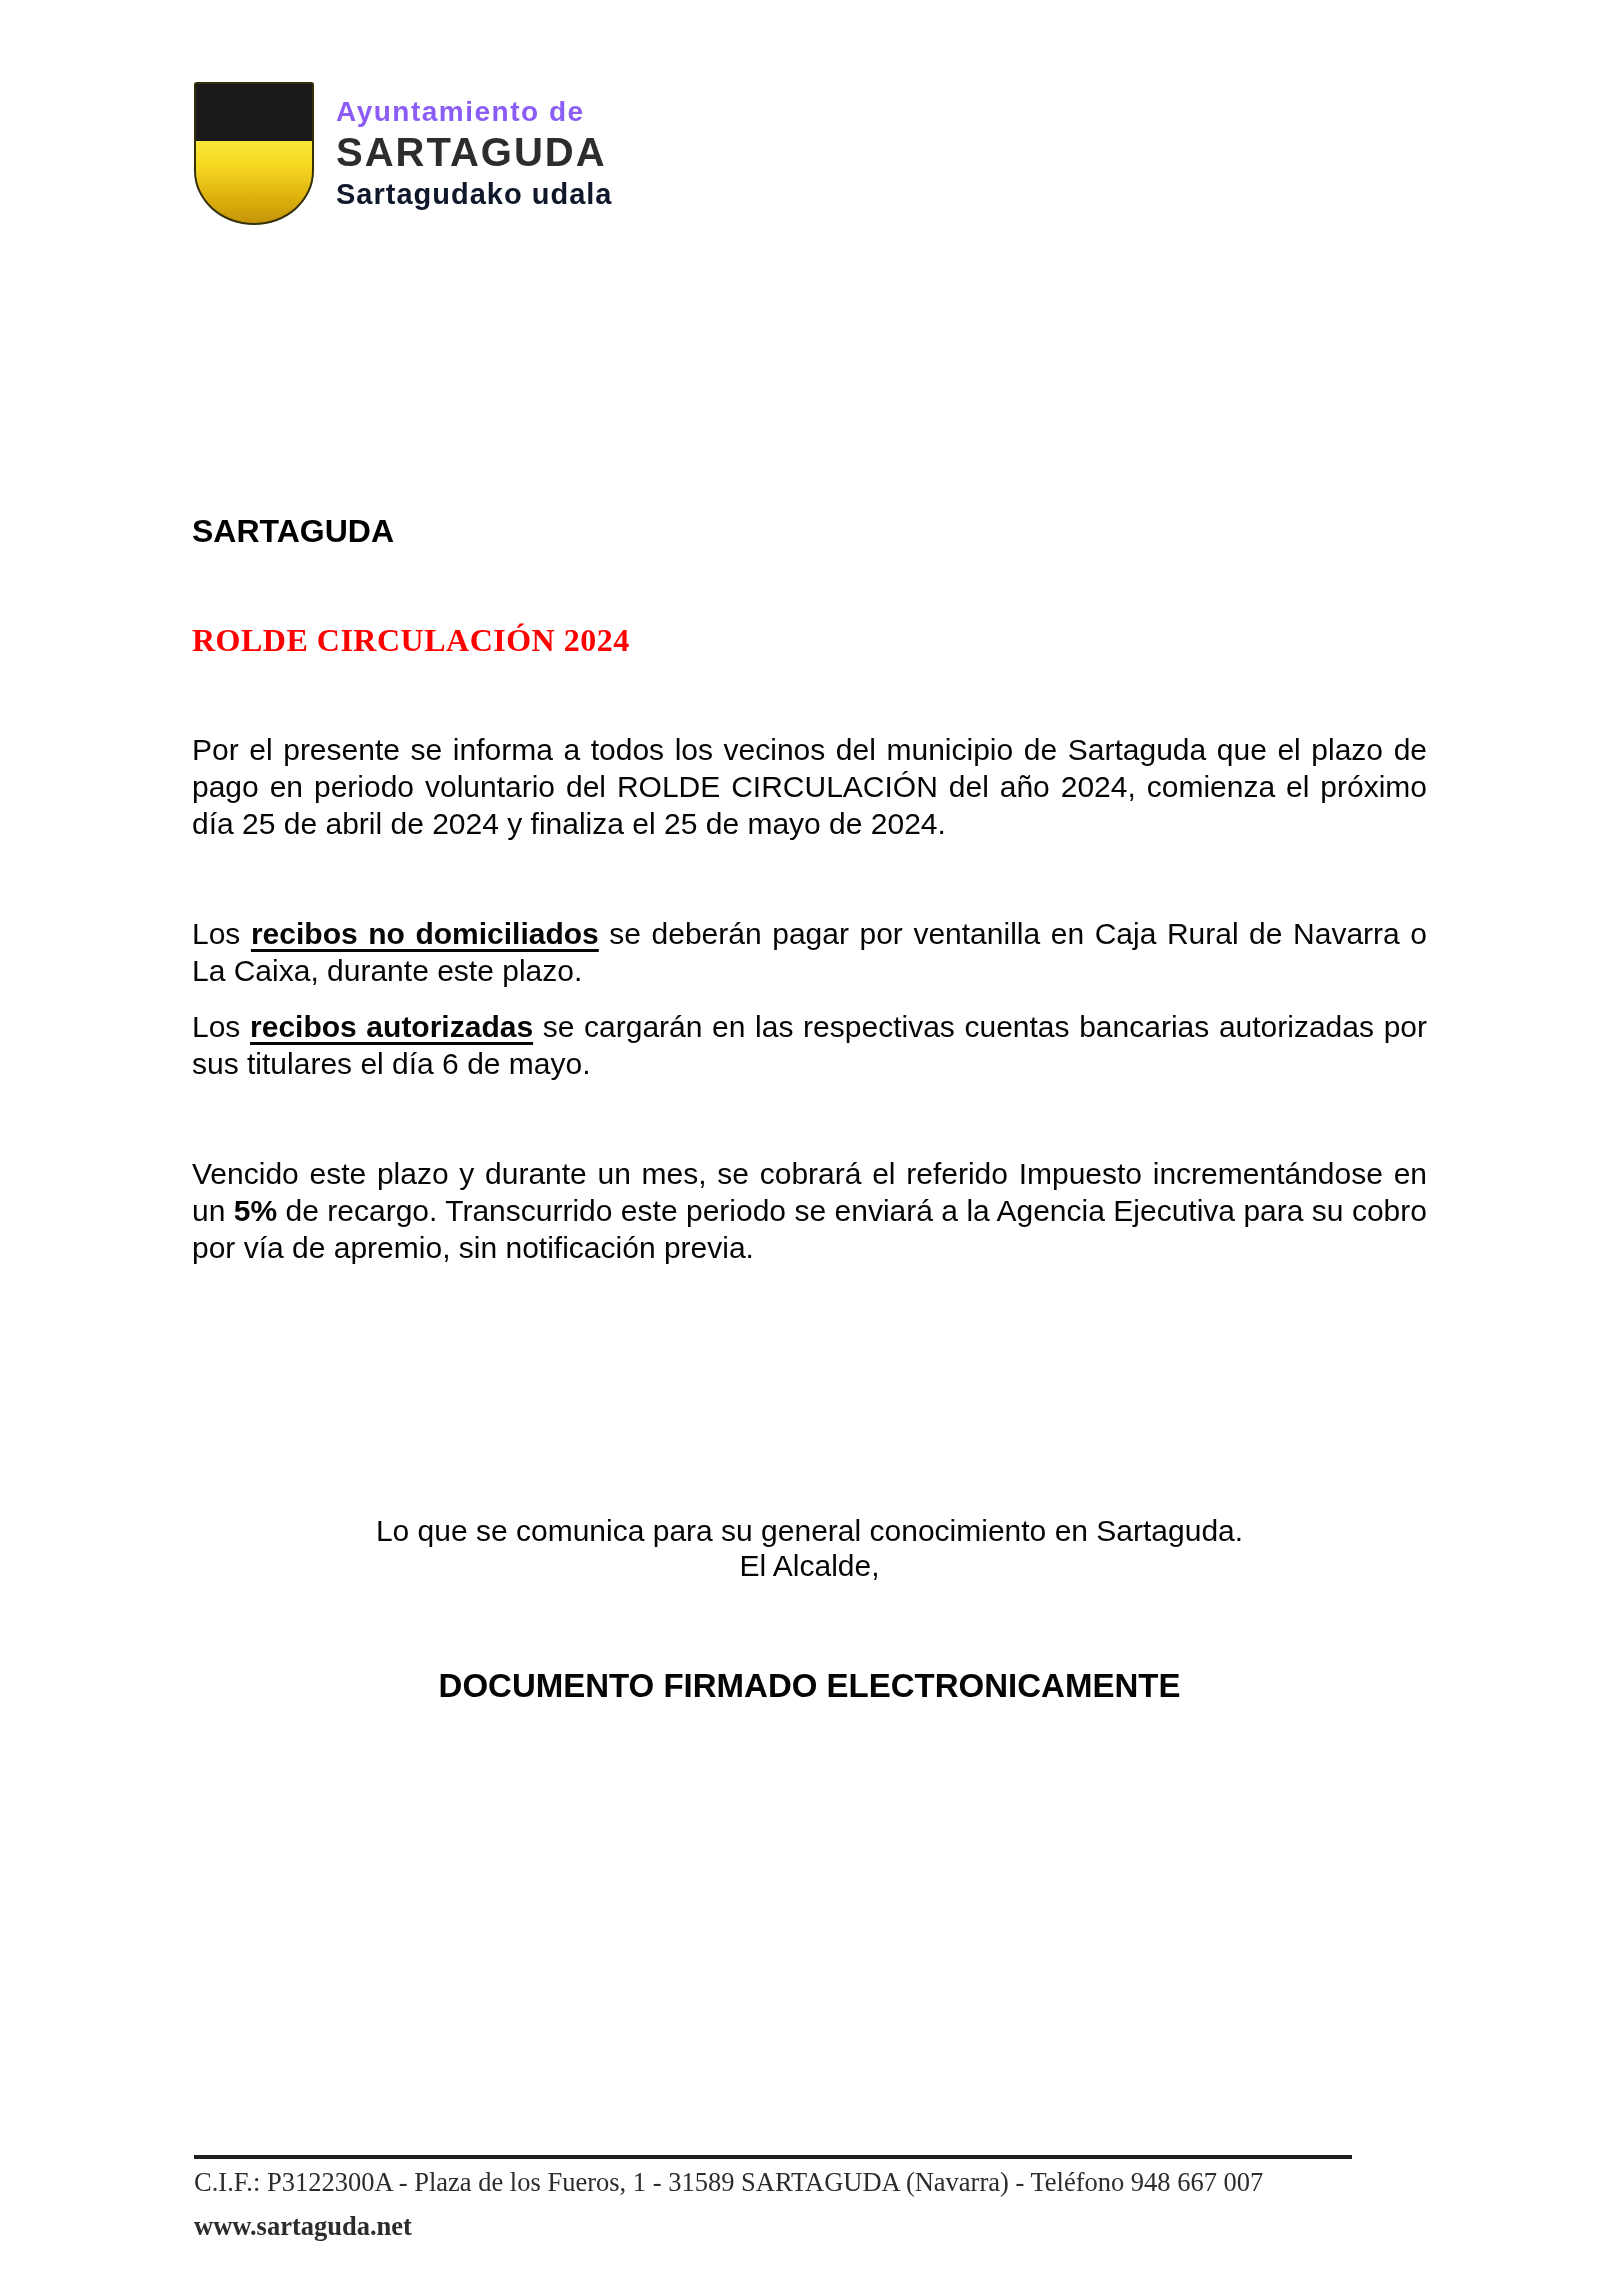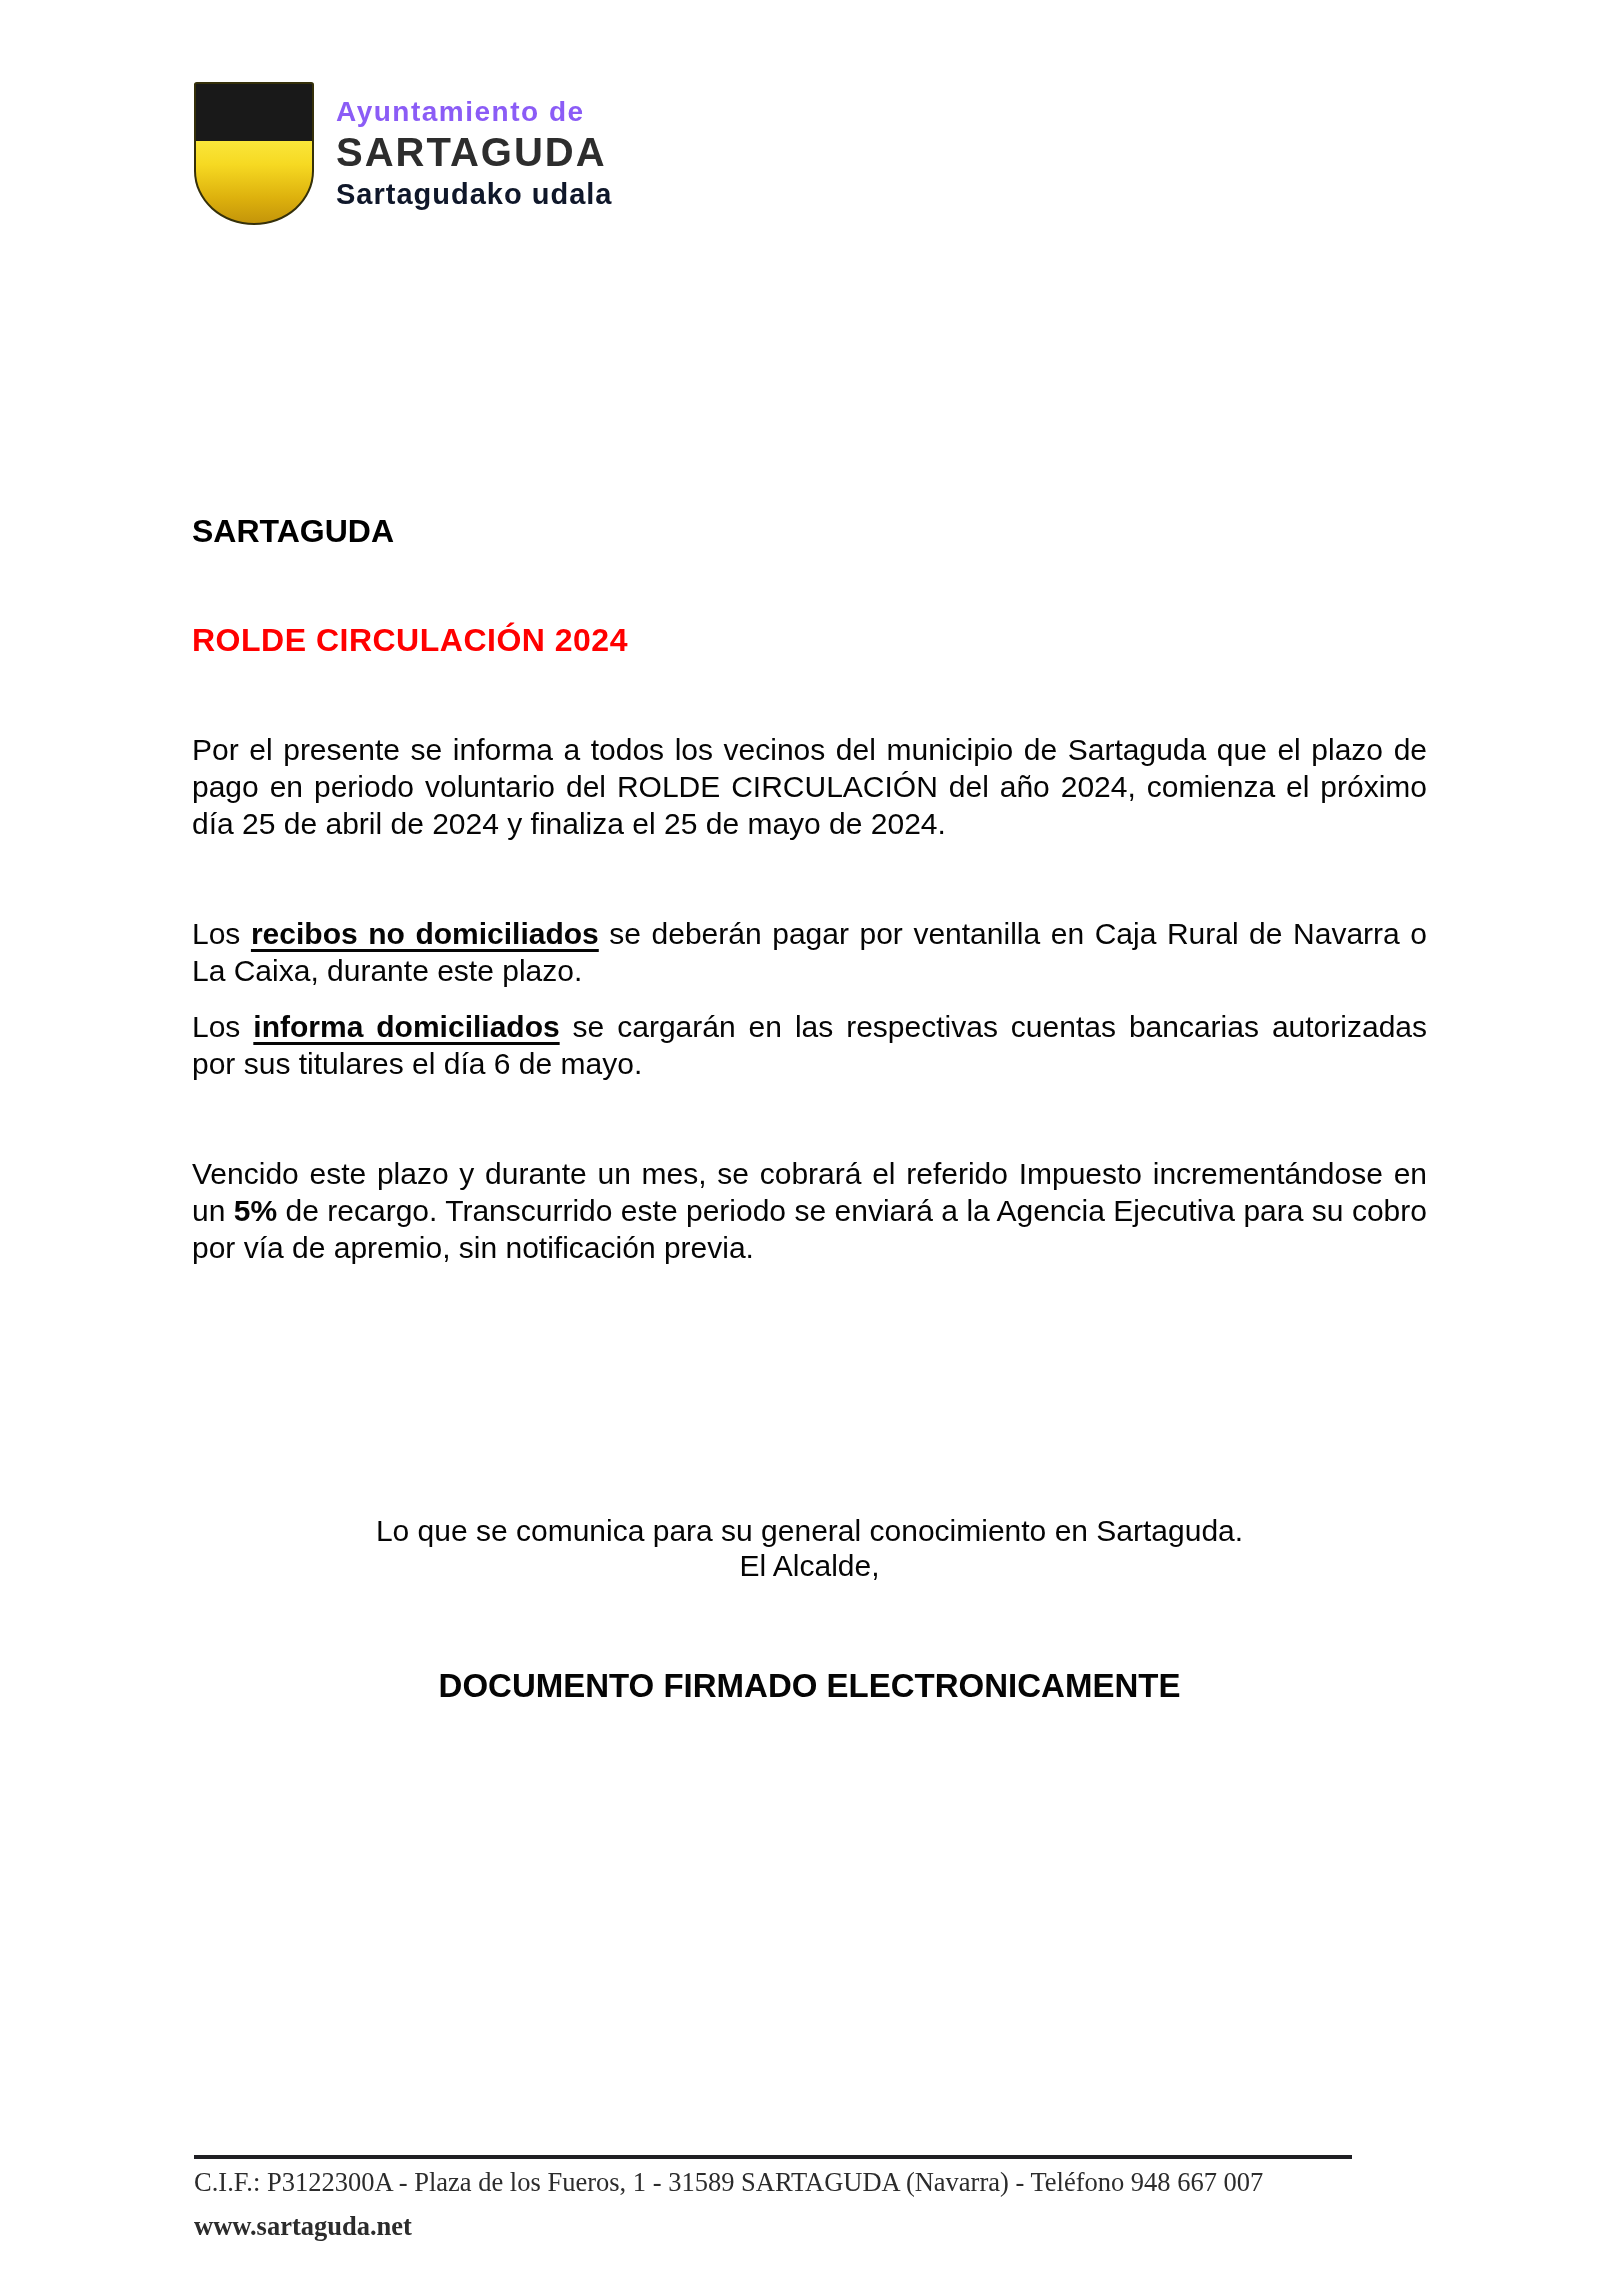--- a/index.html
+++ b/index.html
@@ -28,21 +28,21 @@
   .logo-l1{font-weight:700;font-size:28px;line-height:35px;color:#8b5cf6;letter-spacing:1.5px;}
   .logo-l2{font-weight:700;font-size:40px;line-height:47px;color:#2d2d2d;letter-spacing:2px;}
   .logo-l3{font-weight:700;font-size:29px;line-height:36px;color:#0f172a;letter-spacing:1px;}
   
   .muni-heading{
     position:absolute;left:192px;top:513px;margin:0;
     font-size:32px;font-weight:700;color:#000;
   }
   .doc-title{
     position:absolute;left:192px;top:622px;margin:0;
-    font-size:32px;font-weight:700;color:#ff0000;letter-spacing:0.5px;
+    font-size:32px;font-weight:700;color:#ff0000;letter-spacing:0.5px;font-family:Liberation Serif, serif;
   }
   
   .para{
     position:absolute;left:192px;width:1235px;margin:0;
     font-size:30px;line-height:37px;
     text-align:justify;
   }
   .p1{top:731px;}
   .p2{top:915px;}
   .p3{top:1008px;}
@@ -89,21 +89,21 @@
     </div>
   </div>
 
   <h1 class="muni-heading">SARTAGUDA</h1>
   <h2 class="doc-title">ROLDE CIRCULACIÓN 2024</h2>
 
   <p class="para p1">Por el presente se informa a todos los vecinos del municipio de Sartaguda que el plazo de pago en periodo voluntario del ROLDE CIRCULACIÓN del año 2024, comienza el próximo día 25 de abril de 2024 y finaliza el 25 de mayo de 2024.</p>
 
   <p class="para p2"><span>Los </span><span class="bu">recibos no domiciliados</span><span> se deberán pagar por ventanilla en Caja Rural de Navarra o La Caixa, durante este plazo.</span></p>
 
-  <p class="para p3"><span>Los </span><span class="bu">informa domiciliados</span><span> se cargarán en las respectivas cuentas bancarias autorizadas por sus titulares el día 6 de mayo.</span></p>
+  <p class="para p3"><span>Los </span><span class="bu">recibos autorizadas</span><span> se cargarán en las respectivas cuentas bancarias autorizadas por sus titulares el día 6 de mayo.</span></p>
 
   <p class="para p4"><span>Vencido este plazo y durante un mes, se cobrará el referido Impuesto incrementándose en un </span><span class="b">5%</span><span> de recargo. Transcurrido este periodo se enviará a la Agencia Ejecutiva para su cobro por vía de apremio, sin notificación previa.</span></p>
 
   <p class="center-line closing">Lo que se comunica para su general conocimiento en Sartaguda.</p>
   <p class="center-line alcalde">El Alcalde,</p>
   <p class="center-line firmado">DOCUMENTO FIRMADO ELECTRONICAMENTE</p>
 
   <div class="footer-rule"></div>
   <div class="footer-text">
     <div>C.I.F.: P3122300A - Plaza de los Fueros, 1 - 31589 SARTAGUDA (Navarra) - Teléfono 948 667 007</div>

